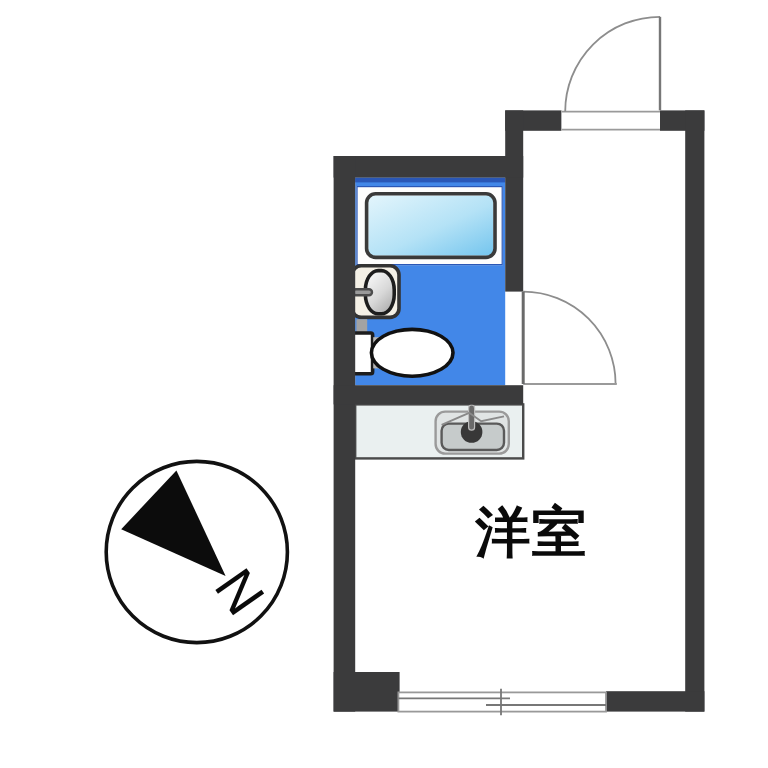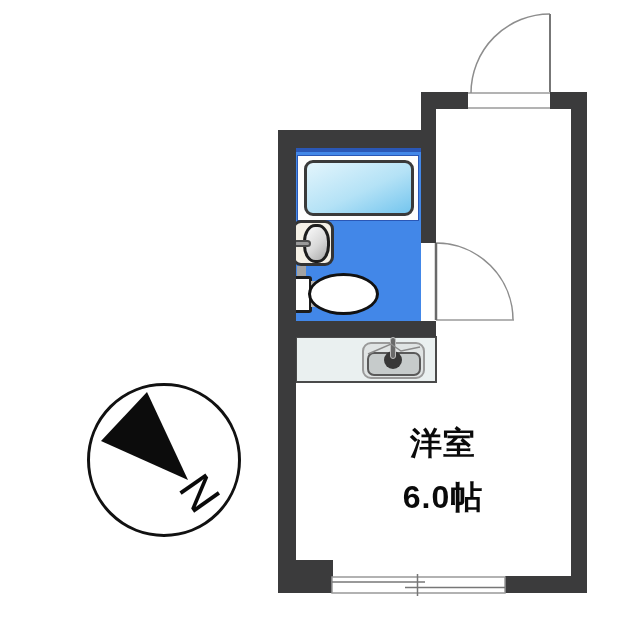--- a/index.html
+++ b/index.html
@@ -28,21 +28,21 @@
   #sink-outer{left:362px;top:342px;width:63px;height:37px;background:#e0e4e4;border:2px solid #9a9a9a;border-radius:9px;}
   #sink-inner{left:367px;top:352px;width:54px;height:24px;background:#c6cbcb;border:2px solid #5a5a5a;border-radius:7px;}
   #faucet-stem{left:390px;top:337px;width:6px;height:22px;background:#6a6a6a;border:1px solid #bdbdbd;border-radius:3px;}
   #faucet-knob{left:384px;top:351px;width:18px;height:18px;background:#383838;border-radius:50%;}
   
   #compass-circle{left:87px;top:383px;width:154px;height:154px;background:#ffffff;border:3px solid #111;border-radius:50%;}
   #compass-n{left:178px;top:468px;width:44px;height:50px;color:#0a0a0a;font-size:46px;font-weight:400;
              display:flex;align-items:center;justify-content:center;transform:rotate(55deg);}
   
   #room-label-block{left:330px;top:416px;width:226px;text-align:center;color:#0a0a0a;font-weight:600;}
-  #room-label-block div{font-size:32px;line-height:54px;letter-spacing:1px;}
+  #room-label-block div{font-size:46px;line-height:54px;letter-spacing:1px;}
   #overlay{left:0;top:0;width:640px;height:640px;pointer-events:none;}
 </style>
 </head>
 <body>
 
 <div id="canvas">
 
   <div class="abs" id="bath-floor"></div>
   <div class="abs" id="tub-panel"></div>
   <div class="abs" id="bathtub"></div>
@@ -92,16 +92,15 @@
 
     <path d="M368,354 L391,344 L401,351 L420,347" fill="none" stroke="#8a8a8a" stroke-width="1.5"></path>
 
     <polygon points="147,392 101,441 188,480" fill="#0c0c0c"></polygon>
   </svg>
 
   <div class="abs" id="compass-n">N</div>
 
   <div class="abs" id="room-label-block">
     <div>洋室</div>
-    <div>6.0帖</div>
   </div>
 
 </div>
 
 </body></html>

